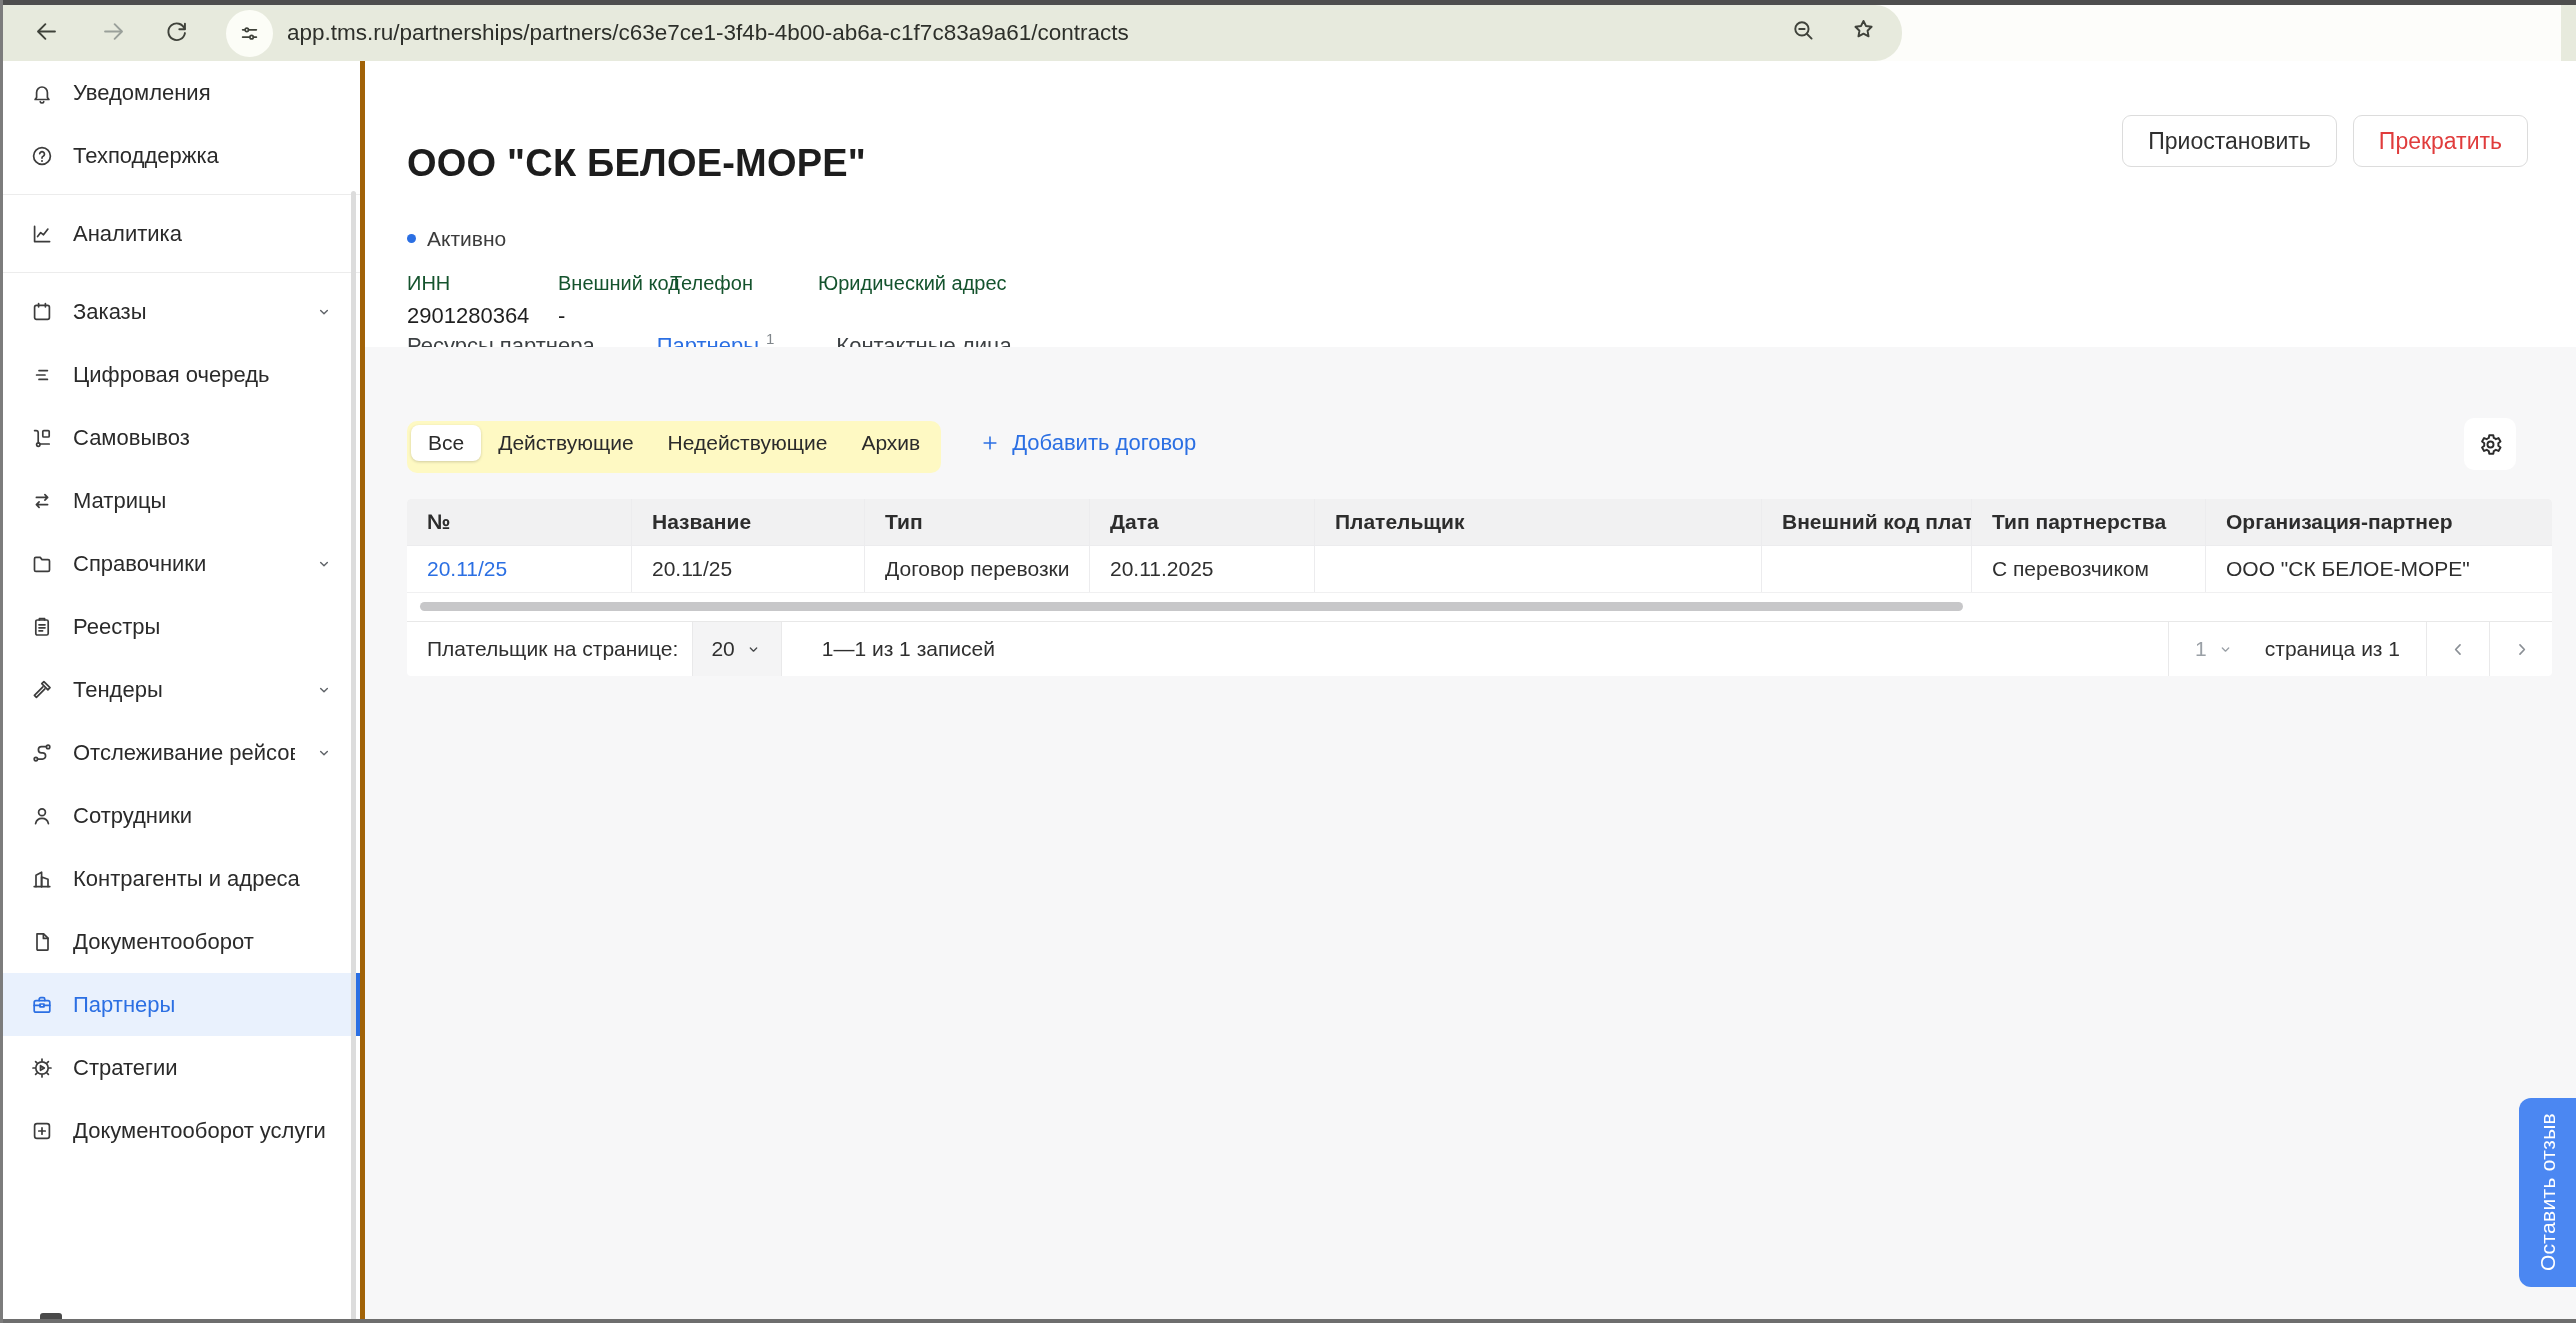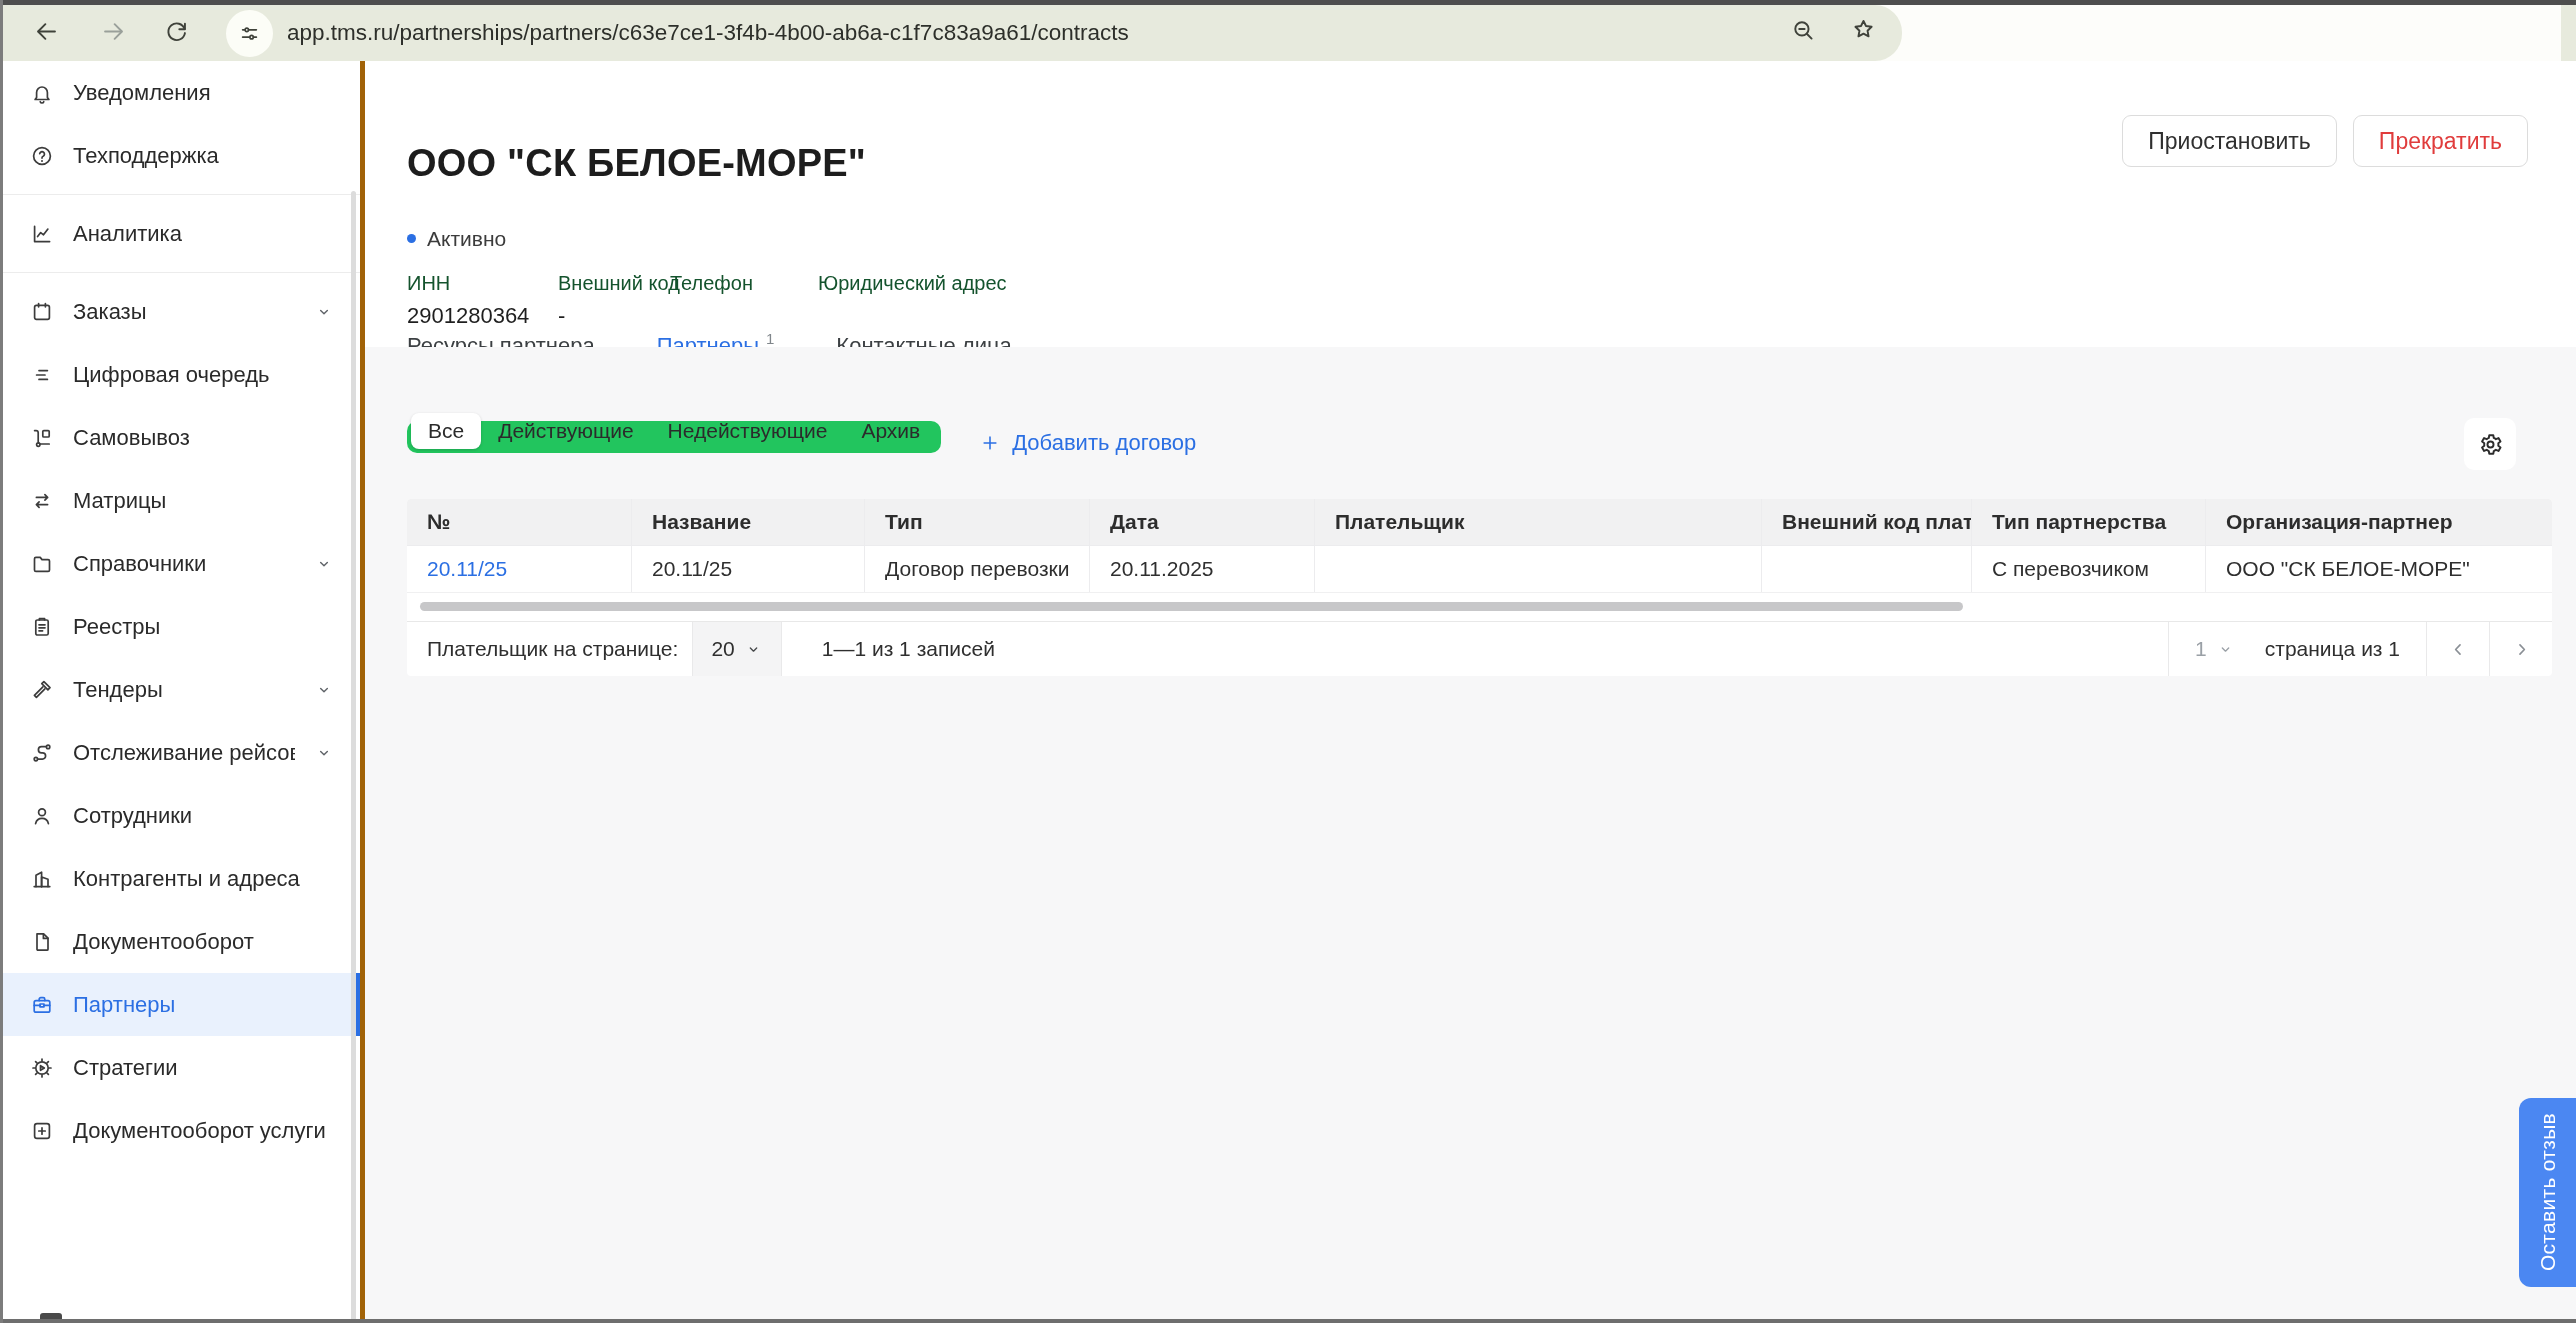--- a/index.html
+++ b/index.html
@@ -60,21 +60,21 @@
   .m-value{font-size:22px;color:#1f1f1f;margin-top:8px;min-height:26px;white-space:nowrap;}
   .tabs{margin-top:auto;display:flex;gap:62px;height:47px;flex:none;}
   .tab{font-size:22px;color:#3c4043;position:relative;display:flex;align-items:flex-start;padding-top:4px;cursor:pointer;}
   .tab .badge{font-size:15px;color:#80868b;margin-left:7px;margin-top:-3px;}
   .tab.active{color:#2b6fe3;}
   .tab.active::after{content:'';position:absolute;left:0;right:0;bottom:0;height:4px;background:#2b6fe3;border-radius:2px;}
 
   
   .body{flex:1;background:#f7f7f8;padding:74px 24px 0 42px;position:relative;}
   .filter-row{display:flex;align-items:flex-start;position:relative;height:52px;}
-  .segmented{display:flex;background:#22c55e;border-radius:10px;padding:4px;height:32px;box-sizing:border-box;align-items:flex-end;}
+  .segmented{display:flex;background:#fef9c3;border-radius:10px;padding:4px;height:52px;box-sizing:border-box;align-items:flex-start;}
   .chip{padding:0 17px;font-size:21px;color:#2b2b2b;height:36px;display:flex;align-items:center;border-radius:8px;cursor:pointer;white-space:nowrap;}
   .chip.active{background:#fff;box-shadow:0 1px 3px rgba(0,0,0,.18);}
   .add-btn{display:flex;align-items:center;gap:11px;color:#2b6fe3;font-size:22px;margin-left:38px;margin-top:9px;cursor:pointer;white-space:nowrap;}
   .add-btn .ic{width:22px;height:22px;}
   .add-btn .ic svg{width:100%;height:100%;}
   .gear-btn{position:absolute;right:36px;top:-3px;width:52px;height:52px;background:#fff;border-radius:10px;
             display:flex;align-items:center;justify-content:center;color:#2c2c2c;cursor:pointer;}
   .gear-btn svg{width:27px;height:27px;}
 
   

